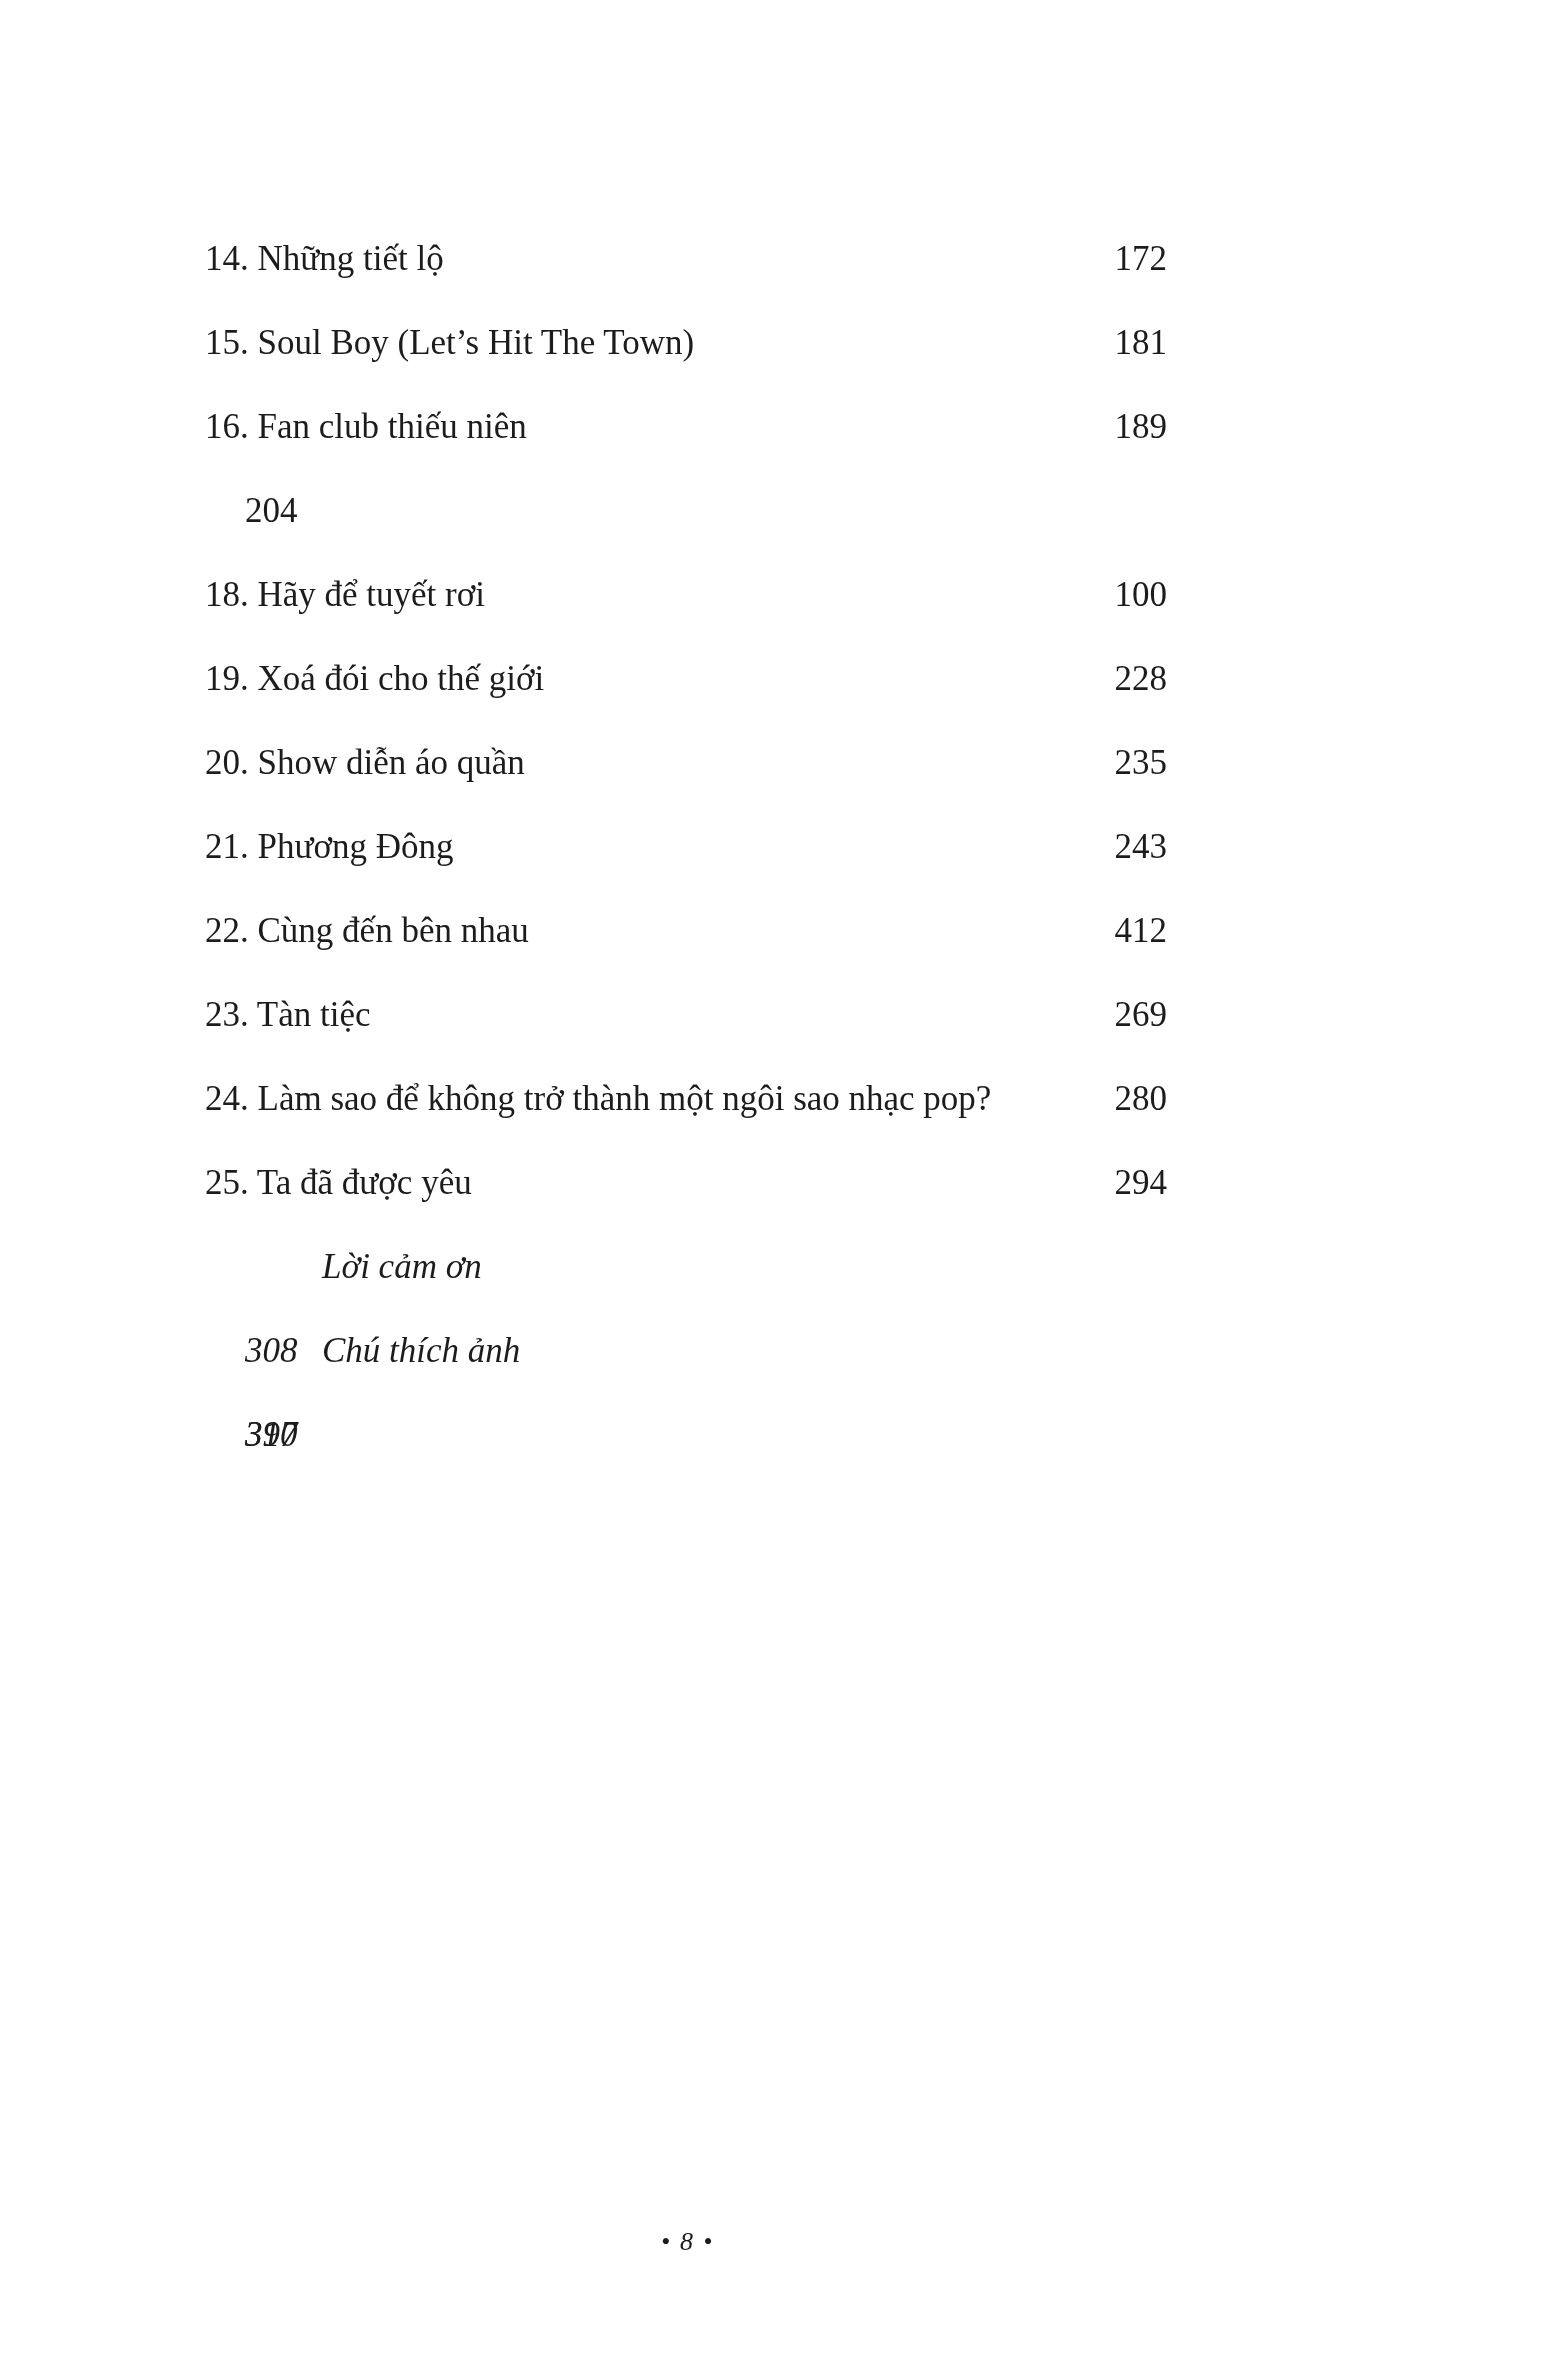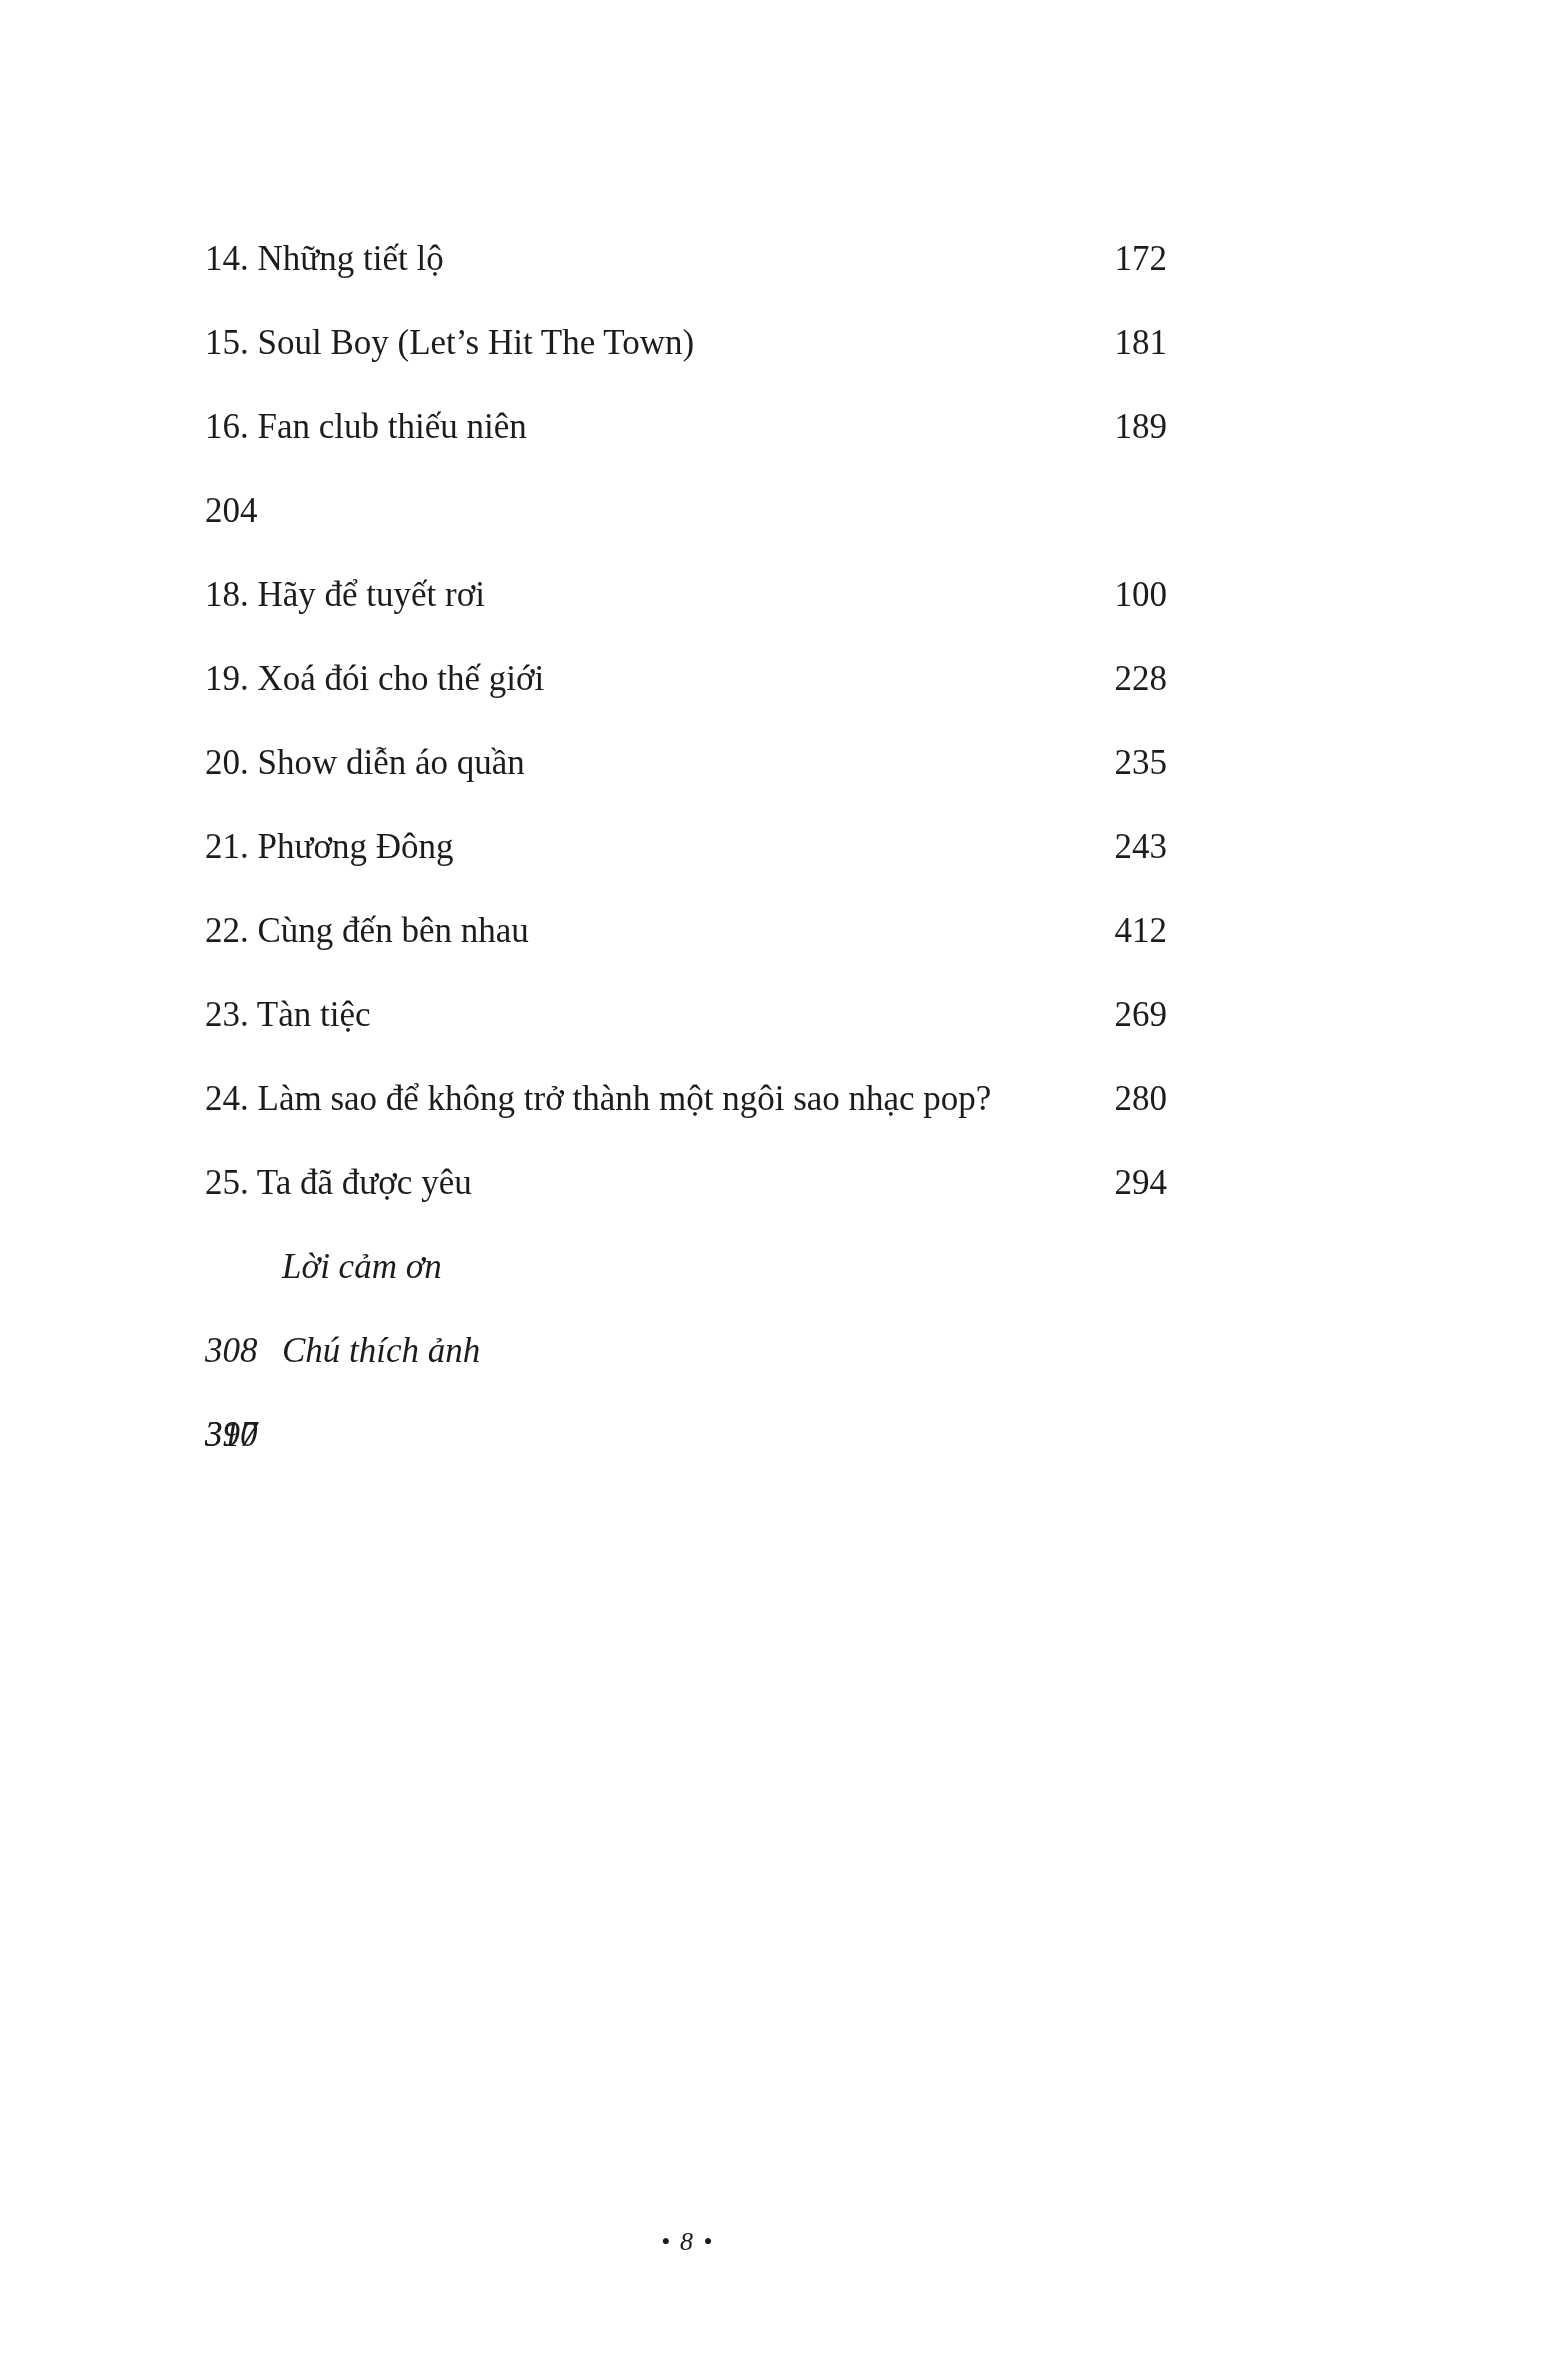--- a/index.html
+++ b/index.html
@@ -29,20 +29,21 @@
     height: 84px;
     font-size: 35px;
     line-height: 84px;
   }
   .toc-row .toc-title {
     white-space: nowrap;
     padding-right: 26px;
   }
   .toc-row .toc-page {
     white-space: nowrap;
+    margin-left: 40px;
   }
   .toc-row.italic {
     font-style: italic;
     flex-direction: column;
   }
   .toc-row.italic .toc-title {
     padding-left: 77px;
   }
   .footer {
     position: absolute;

